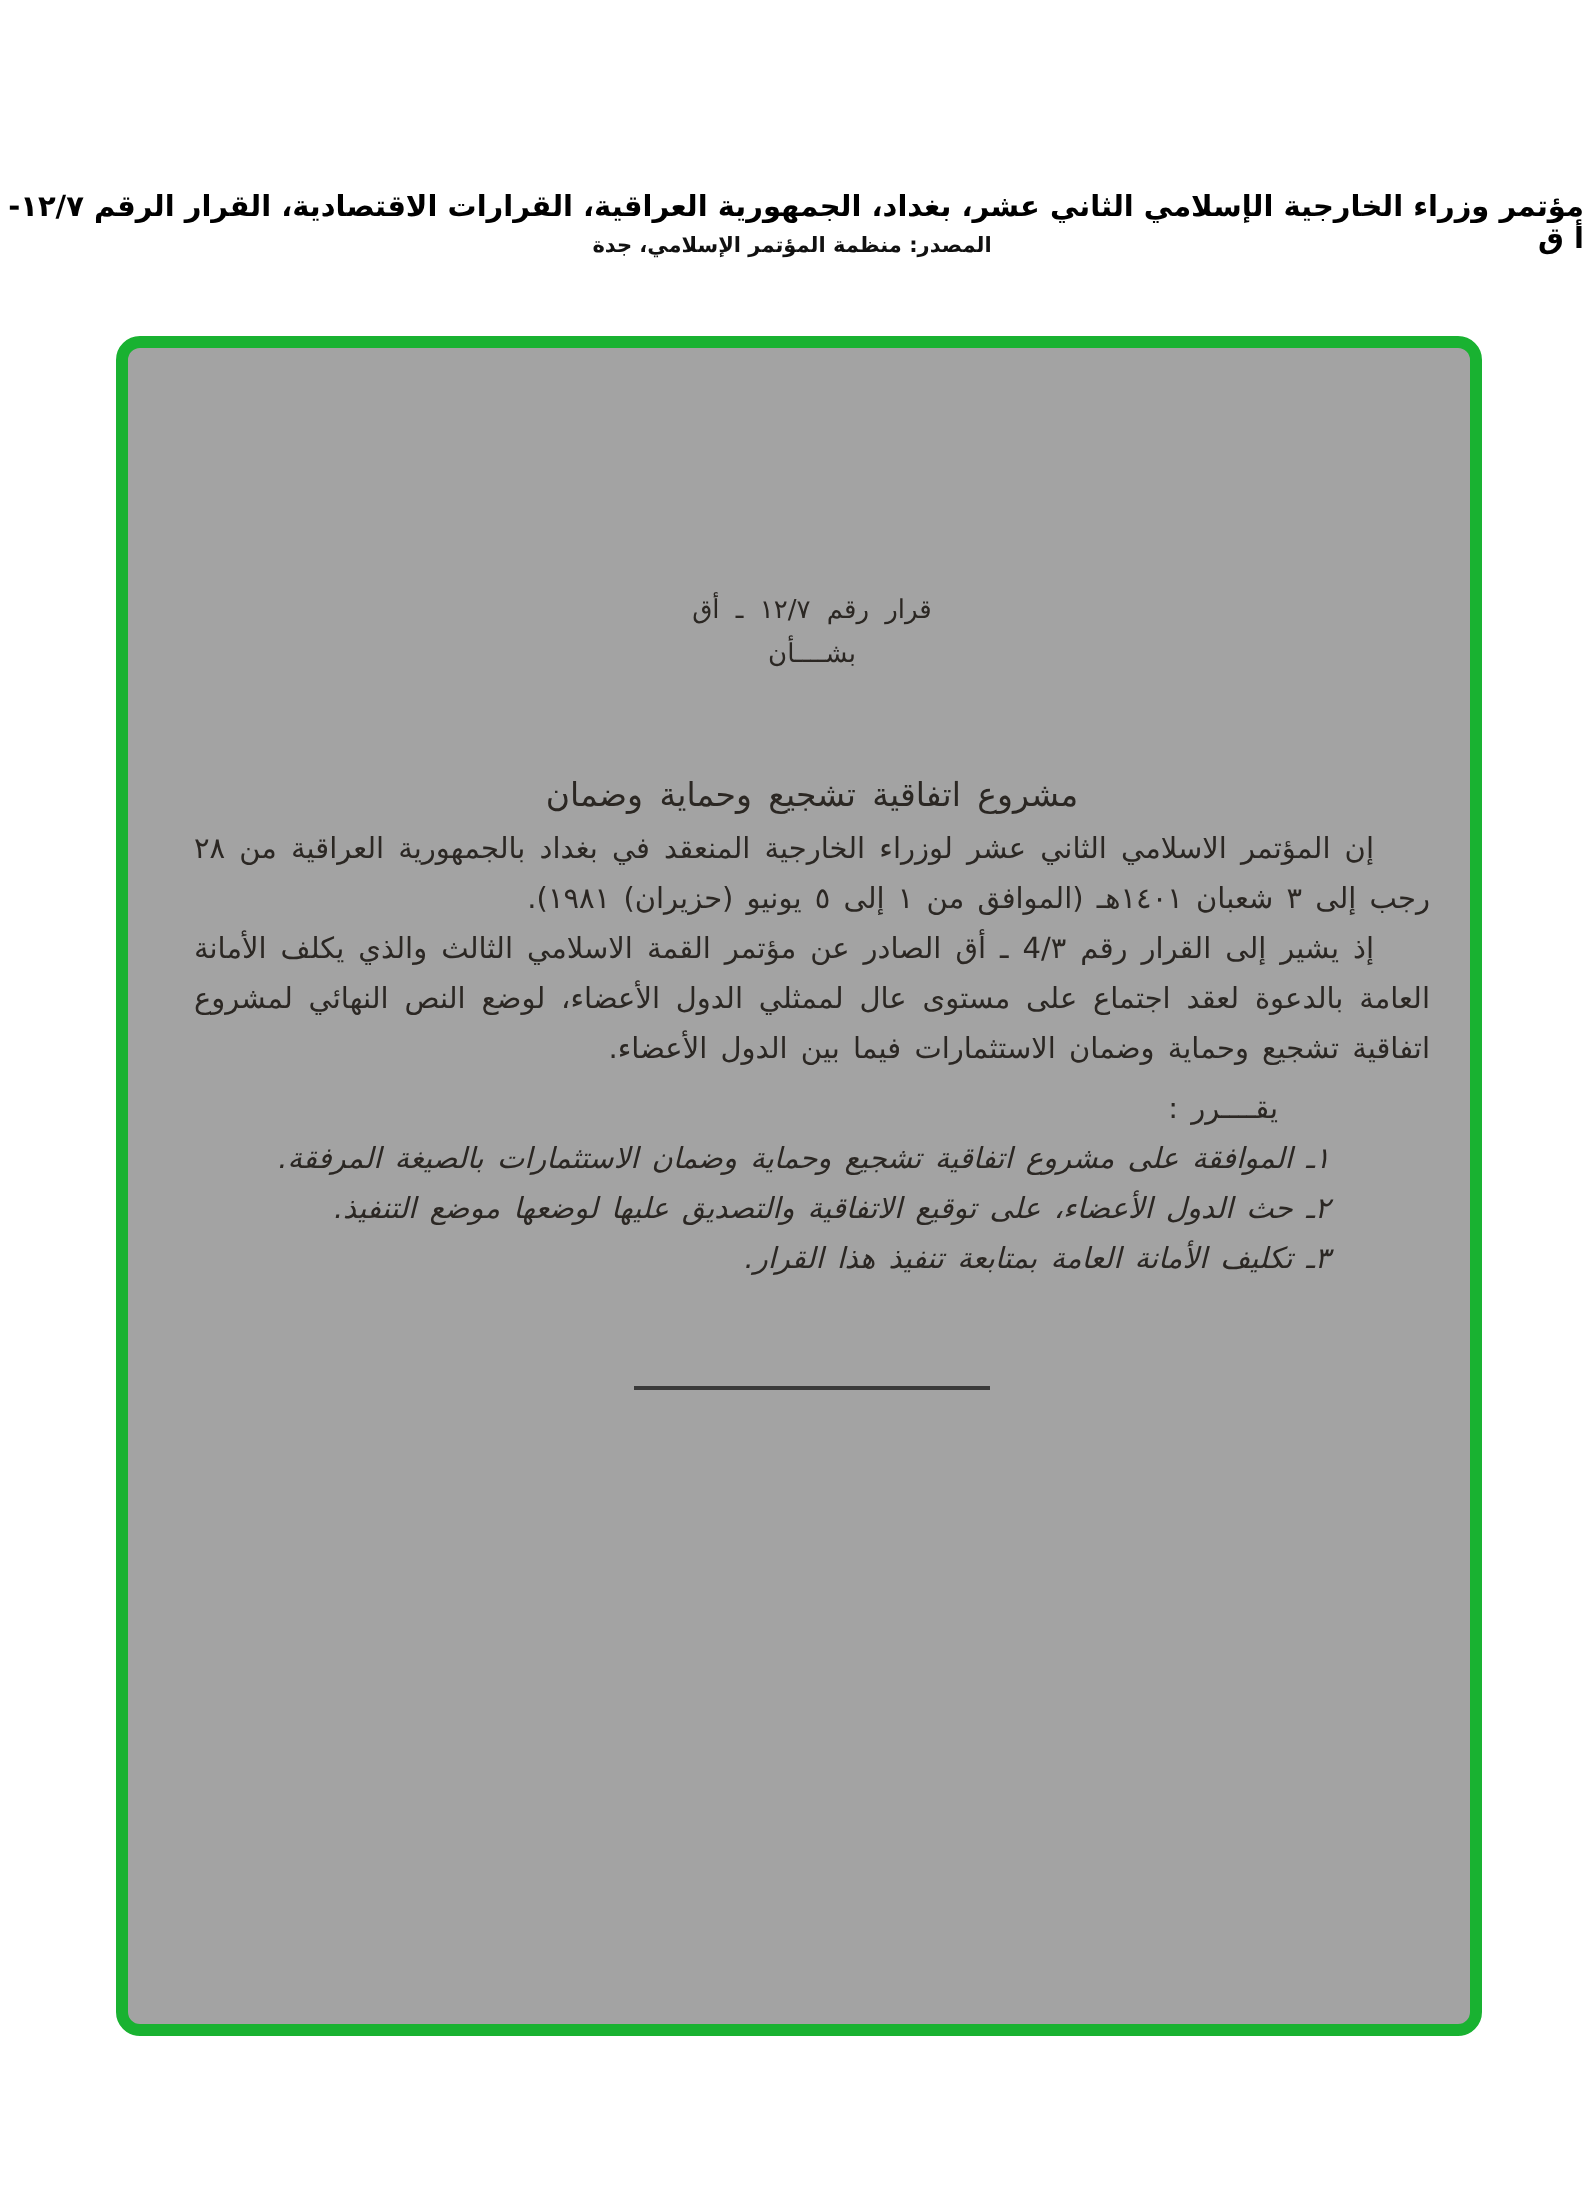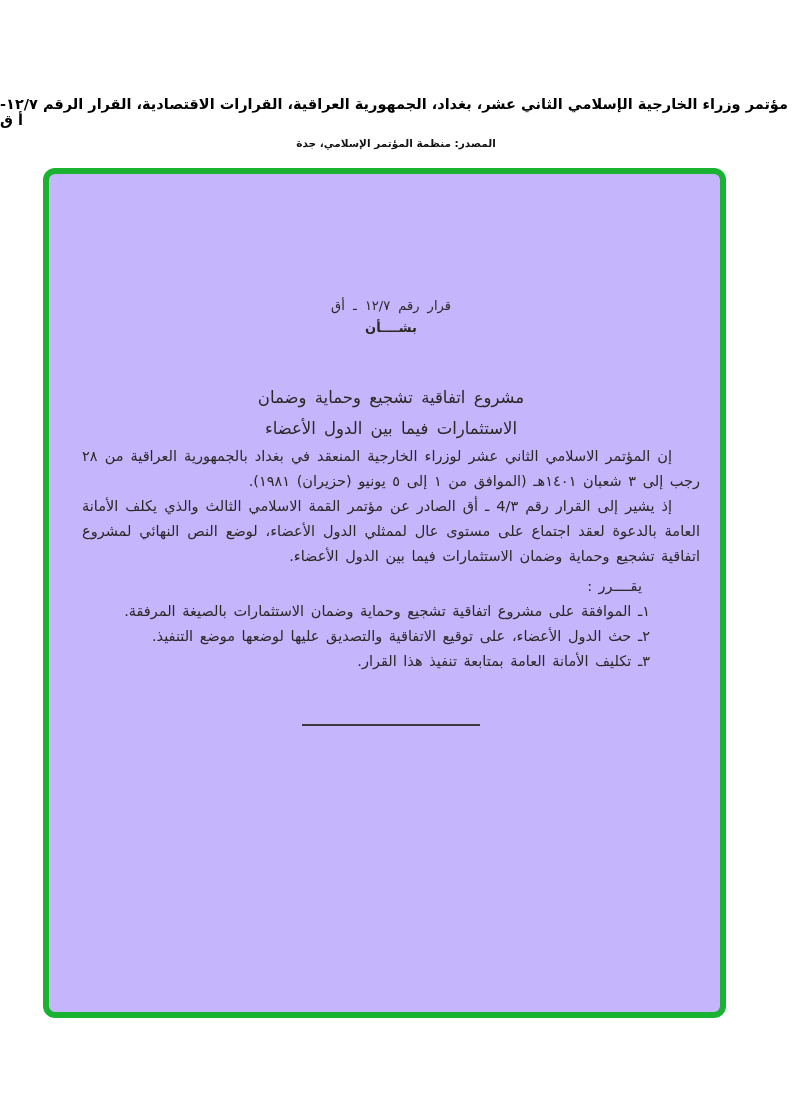--- a/index.html
+++ b/index.html
@@ -6,43 +6,43 @@
   html, body { background: #ffffff; }
   body {
     width: 792px; height: 1102px;
     position: relative;
     font-family: "DejaVu Sans", sans-serif;
     overflow: hidden;
   }
   .page-header {
     position: absolute;
     top: 96px; left: 0; width: 100%;
-    text-align: left;
+    text-align: right;
     direction: rtl;
     font-weight: 700;
     font-size: 14.5px;
     color: #000000;
     letter-spacing: 0.2px;
   }
   .source-line {
     position: absolute;
-    top: 137px; left: 0; width: 100%;
+    top: 117px; left: 0; width: 100%;
     text-align: center;
     direction: rtl;
     font-weight: 700;
     font-size: 10.5px;
     color: #111111;
   }
   .doc-frame {
     position: absolute;
-    left: 43px; top: 168px;
+    left: 58px; top: 168px;
     width: 683px; height: 850px;
     border: 6px solid #19b231;
     border-radius: 12px;
-    background: #c4b5fd;
+    background: #a3a3a3;
   }
   .scan {
     position: absolute;
     left: 33px; top: 122px;
     width: 618px;
     direction: rtl;
     color: #2b2723;
     font-size: 14.5px;
   }
   .res-num {
@@ -50,47 +50,47 @@
     font-size: 13px;
     line-height: 20px;
     margin-bottom: 2px;
     word-spacing: 4px;
   }
   .regarding {
     text-align: center;
     font-size: 13px;
     line-height: 20px;
     margin-bottom: 20px;
-    font-weight: bold;
   }
   .doc-title {
     text-align: center;
     font-size: 16.5px;
     line-height: 31px;
     word-spacing: 3px;
     margin-top: 44px;
   }
   .para {
     text-align: justify;
     text-justify: inter-word;
     line-height: 25px;
     text-indent: 28px;
     margin-bottom: 5px;
     word-spacing: 2px;
   }
   .para.first { margin-bottom: 0; }
   .decides {
     line-height: 25px;
-    margin-right: 58px;
+    margin-right: 76px;
     word-spacing: 2px;
   }
   .decision {
     line-height: 25px;
     margin-right: 50px;
     word-spacing: 2px;
+    font-style: italic;
   }
   .closing-rule {
     width: 178px;
     height: 2px;
     background: #3a3a3a;
     margin: 50px auto 0 auto;
   }
 </style>
 </head>
 <body>
@@ -102,21 +102,20 @@
 <div class="doc-frame" style="border-color: rgb(25, 178, 49);">
 
   <div class="scan">
 
     <div class="res-num">قرار رقم ١٢/٧ ـ أق</div>
 
     <div class="regarding">بشــــأن</div>
 
     <div class="doc-title">
       <div>مشروع اتفاقية تشجيع وحماية وضمان</div>
-      <div>الاستثمارات فيما بين الدول الأعضاء</div>
     </div>
 
     <p class="para first">إن المؤتمر الاسلامي الثاني عشر لوزراء الخارجية المنعقد في بغداد بالجمهورية العراقية من ٢٨ رجب إلى ٣ شعبان ١٤٠١هـ (الموافق من ١ إلى ٥ يونيو (حزيران) ١٩٨١).</p>
 
     <p class="para">إذ يشير إلى القرار رقم 4/٣ ـ أق الصادر عن مؤتمر القمة الاسلامي الثالث والذي يكلف الأمانة العامة بالدعوة لعقد اجتماع على مستوى عال لممثلي الدول الأعضاء، لوضع النص النهائي لمشروع اتفاقية تشجيع وحماية وضمان الاستثمارات فيما بين الدول الأعضاء.</p>
 
 
 
 
     <div class="decides">يقــــرر :</div>

